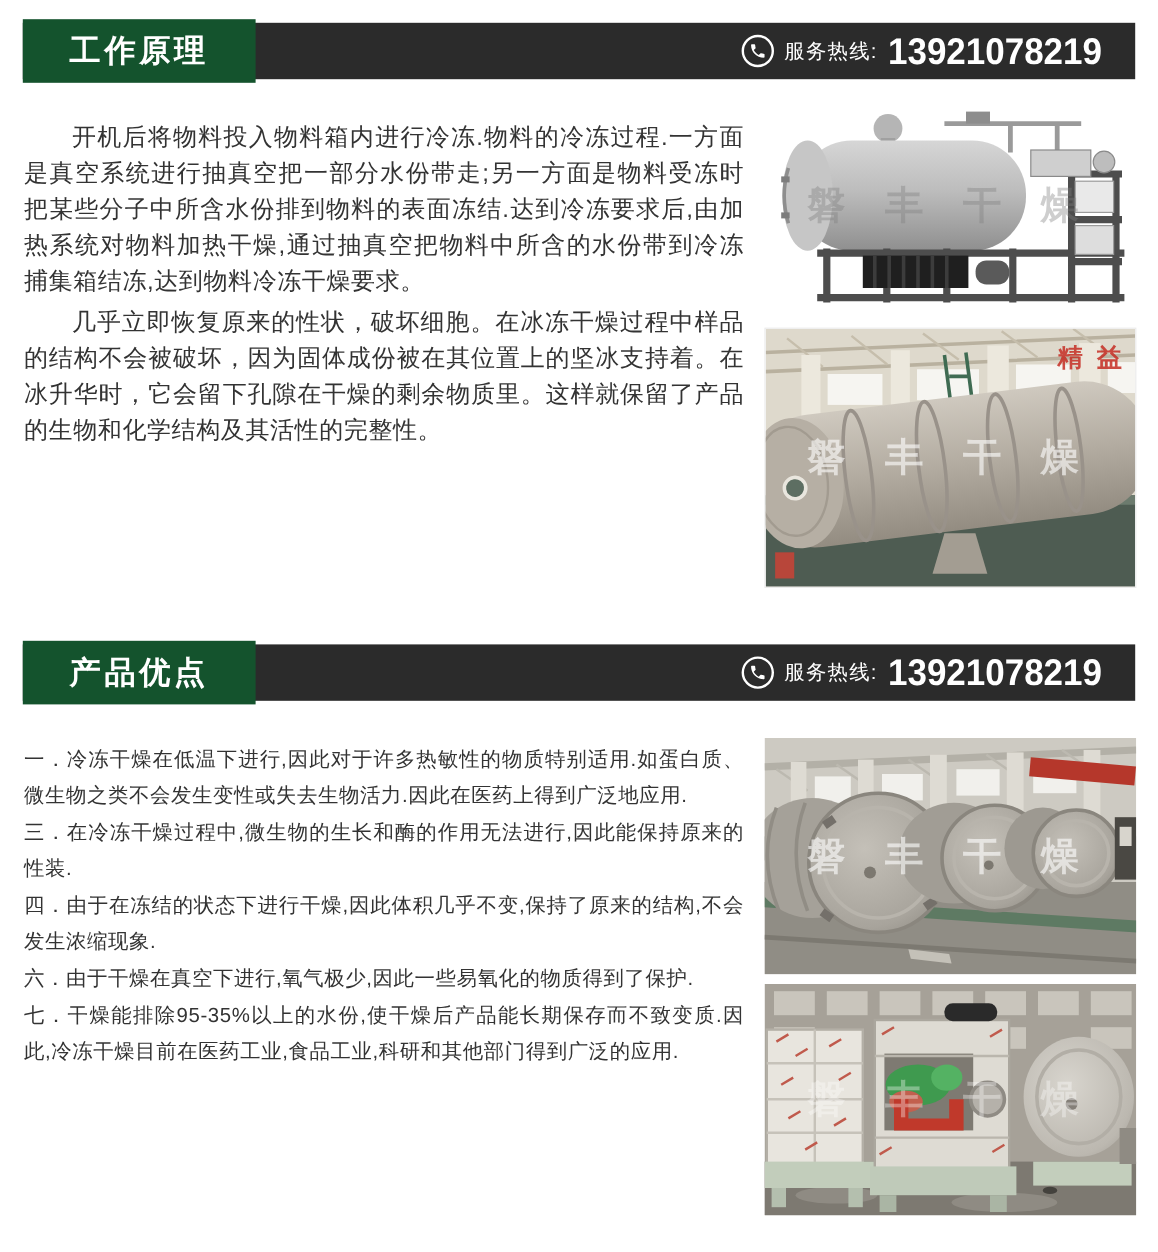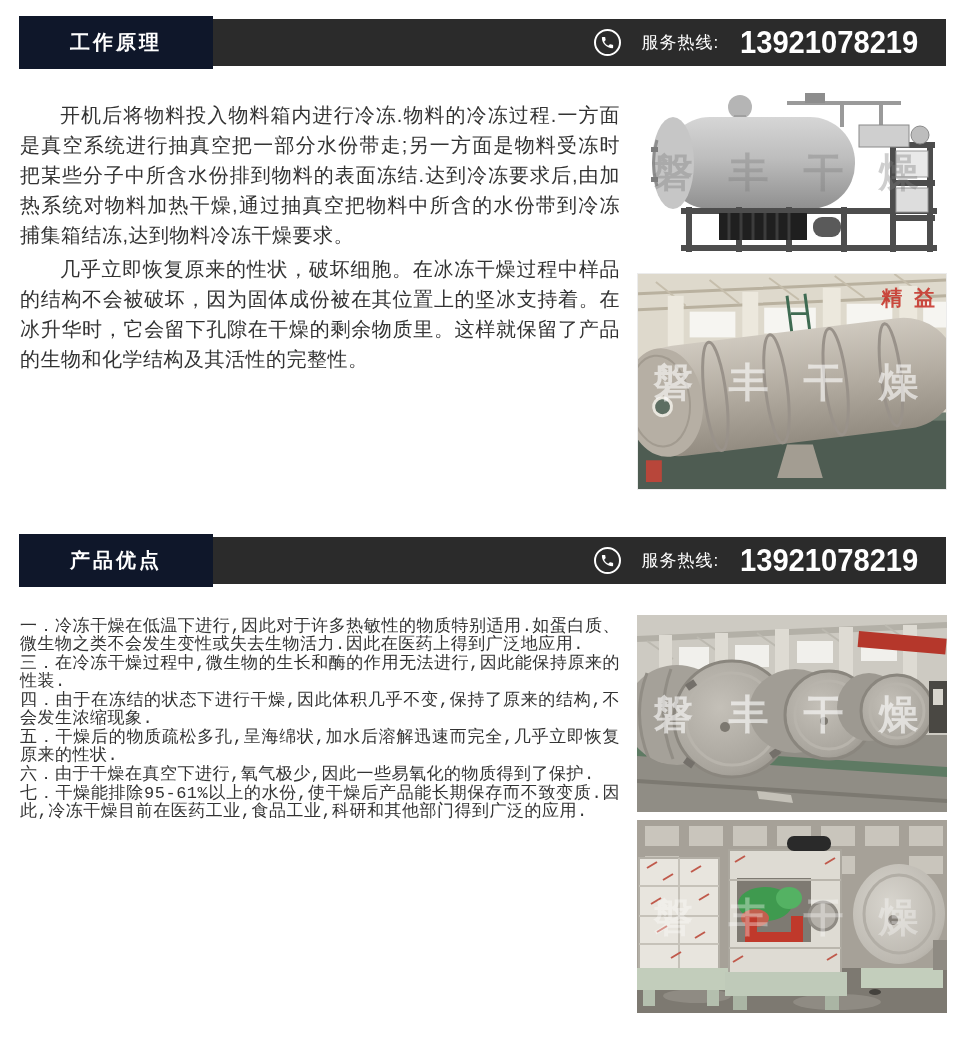--- a/index.html
+++ b/index.html
@@ -12,26 +12,26 @@
   .page { position:relative; width:965px; height:1043px; }
 
   
   .section-header { position:relative; margin-left:19px; margin-right:19px; height:53px; }
   .header-bar {
     position:absolute; left:0; right:0; top:3px; bottom:3px;
     background:#2b2b2b;
   }
   .title-box {
     position:absolute; left:0; top:0; width:194px; height:53px;
-    background:#0f172a; display:flex; align-items:center; justify-content:center;
-    color:#ffffff; font-size:20px; font-weight:bold; letter-spacing:3px;
+    background:#14532d; display:flex; align-items:center; justify-content:center;
+    color:#ffffff; font-size:26px; font-weight:bold; letter-spacing:3px;
   }
   .hotline {
     position:absolute; right:16px; top:3px; bottom:3px;
-    display:flex; align-items:center; gap:21px; color:#ffffff;
+    display:flex; align-items:center; gap:9px; color:#ffffff;
   }
   .phone-badge {
     width:27px; height:27px; border:2px solid #ffffff; border-radius:50%;
     display:flex; align-items:center; justify-content:center; flex:0 0 auto;
   }
   .phone-badge svg { width:15px; height:15px; display:block; }
   .hotline-label { font-size:17px; letter-spacing:1px; }
   .hotline-number {
     font-size:31px; font-weight:bold; letter-spacing:0px;
     transform:scaleX(.94); transform-origin:left center; line-height:1;
@@ -41,34 +41,34 @@
   .section-content { display:flex; margin:16px 18px 0 20px; }
   .text-col { width:608px; padding-top:15px; padding-right:8px; }
   .text-col.tight { padding-top:3px; }
   .img-col { width:310px; margin-left:9px; display:flex; flex-direction:column; }
 
   p.para {
     margin:0 0 4px 0; font-size:20px; line-height:30px;
     letter-spacing:.5px; text-indent:2em; text-align:justify;
   }
   p.item {
-    margin:0 0 1px 0; font-size:17px; line-height:18px;
-    letter-spacing:.5px; text-align:justify;font-family:Liberation Mono, monospace;
+    margin:0 0 1px 0; font-size:17px; line-height:30px;
+    letter-spacing:.5px; text-align:justify;
   }
 
   
   .photo-frame { position:relative; width:310px; overflow:hidden; }
   .photo-frame svg { display:block; width:100%; height:100%; }
   .pf1 { height:173px; margin-bottom:15px; }
   .pf2 { height:217px; border:1px solid #ececec; }
   .pf3 { height:197px; margin-bottom:8px; }
   .pf4 { height:193px; }
   .watermark {
     position:absolute; top:50%; left:50%; transform:translate(-50%,-50%);
-    font-size:40px; font-weight:bold; letter-spacing:12px; white-space:nowrap;
+    font-size:32px; font-weight:bold; letter-spacing:12px; white-space:nowrap;
     color:rgba(255,255,255,.6); pointer-events:none;
   }
   .watermark.gray { color:rgba(125,125,125,.38); }
   .watermark.faint { color:rgba(255,255,255,.35); }
   .corner-mark {
     position:absolute; top:10px; right:8px; font-size:21px; font-weight:bold;
     letter-spacing:3px; color:rgba(198,45,35,.85); pointer-events:none;
   }
 </style>
 </head>
@@ -199,23 +199,22 @@
       <span class="hotline-label">服务热线:</span>
       <span class="hotline-number">13921078219</span>
     </div>
   </div>
 
   <div class="section-content" style="margin-top:28px;">
     <div class="text-col tight">
       <p class="item">一．冷冻干燥在低温下进行,因此对于许多热敏性的物质特别适用.如蛋白质、微生物之类不会发生变性或失去生物活力.因此在医药上得到广泛地应用.</p>
       <p class="item">三．在冷冻干燥过程中,微生物的生长和酶的作用无法进行,因此能保持原来的性装.</p>
       <p class="item">四．由于在冻结的状态下进行干燥,因此体积几乎不变,保持了原来的结构,不会发生浓缩现象.</p>
-      <p class="item">五．干燥后的物质疏松多孔,呈海绵状,加水后溶解迅速而完全,几乎立即恢复原来的性状.</p>
       <p class="item">六．由于干燥在真空下进行,氧气极少,因此一些易氧化的物质得到了保护.</p>
-      <p class="item">七．干燥能排除95-61%以上的水份,使干燥后产品能长期保存而不致变质.因此,冷冻干燥目前在医药工业,食品工业,科研和其他部门得到广泛的应用.</p>
+      <p class="item">七．干燥能排除95-35%以上的水份,使干燥后产品能长期保存而不致变质.因此,冷冻干燥目前在医药工业,食品工业,科研和其他部门得到广泛的应用.</p>
     </div>
     <div class="img-col">
 
       <div class="photo-frame pf3">
         <svg viewBox="0 0 310 197" preserveAspectRatio="none">
           <defs>
             <radialGradient id="g3" cx=".4" cy=".4" r=".8">
               <stop offset="0" stop-color="#c4c0b8"></stop>
                 <stop offset=".7" stop-color="#a8a49c"></stop>
                 <stop offset="1" stop-color="#8c8880"></stop>

